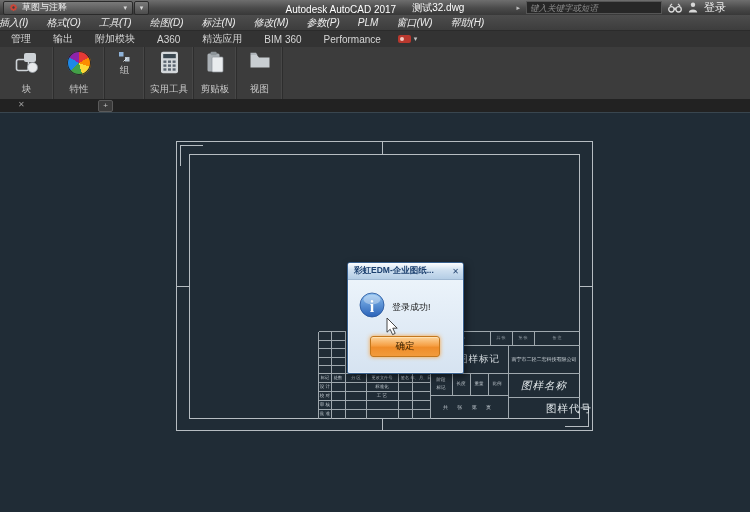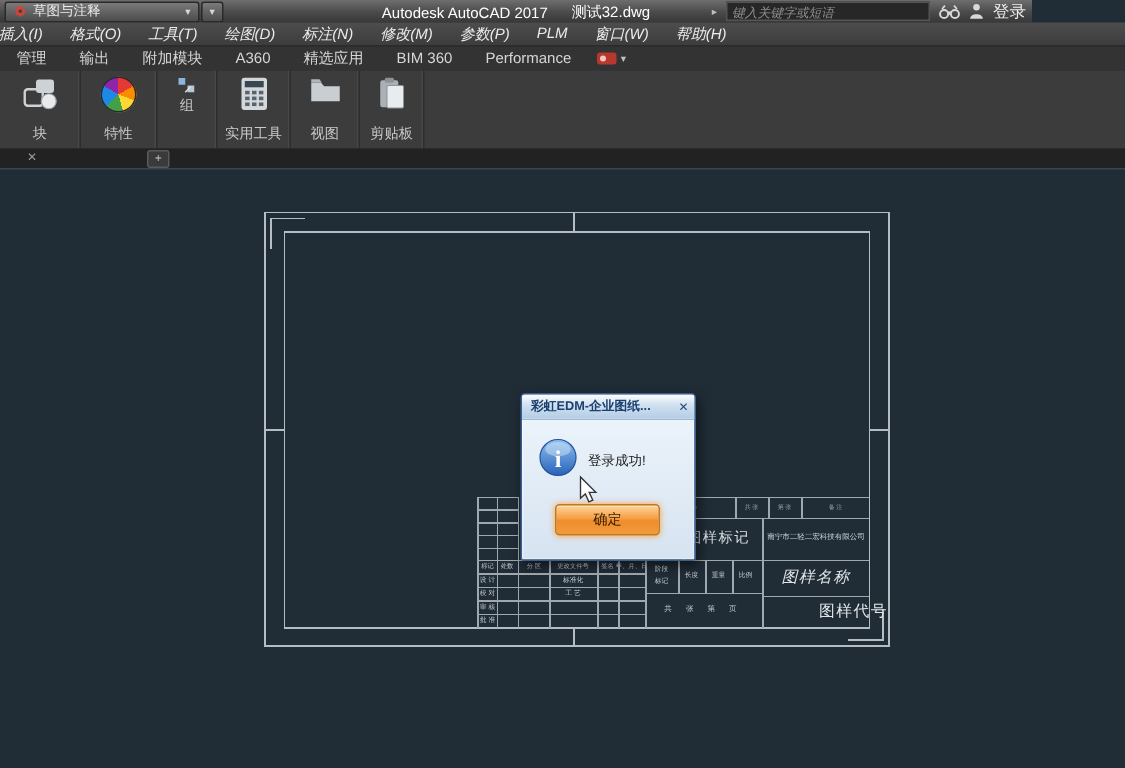--- a/index.html
+++ b/index.html
@@ -1,34 +1,34 @@
 <!DOCTYPE html>
 <html><head>
 <meta charset="utf-8">
 <style>
   html,body{margin:0;padding:0;background:#111;}
   #stage{position:relative;width:750px;height:512px;overflow:hidden;
          font-family:"Liberation Sans","DejaVu Sans",sans-serif;
          background:#202c36;-webkit-font-smoothing:antialiased;}
   
-  .titlebar{position:absolute;top:0;left:0;width:688px;height:15px;
+  .titlebar{position:absolute;top:0;left:0;width:750px;height:15px;
             background:linear-gradient(#6e6e6e,#4a4a4a 55%,#383838);
             display:flex;align-items:center;z-index:5;}
   .qat{display:flex;align-items:center;margin-left:3px;gap:1px;}
   .ws-btn{height:12px;display:flex;align-items:center;gap:4px;padding:0 5px;
           background:linear-gradient(#7a7a7a,#4c4c4c);border:1px solid #2a2a2a;
           border-radius:2px;color:#ececec;font-size:9px;width:118px;}
   .ws-split{width:13px;height:12px;display:flex;align-items:center;justify-content:center;
             background:linear-gradient(#7a7a7a,#4c4c4c);border:1px solid #2a2a2a;
             border-radius:2px;color:#d8d8d8;font-size:7px;}
   .caret{font-size:7px;color:#d8d8d8;margin-left:auto;}
   .win-title{position:absolute;left:0;right:0;top:0;height:15px;display:flex;
              align-items:flex-end;justify-content:center;gap:16px;color:#ffffff;
              font-size:10px;pointer-events:none;}
-  .tb-right{margin-left:auto;display:flex;align-items:center;gap:6px;padding-right:4px;}
+  .tb-right{margin-left:auto;display:flex;align-items:center;gap:6px;padding-right:24px;}
   .tb-right .arrow{font-size:7px;color:#c0c0c0;}
   .search{width:128px;height:11px;background:#272727;border:1px solid #555;
           color:#cfcfcf;font-size:8.5px;font-style:italic;padding:0 3px;outline:none;}
   .search::placeholder{color:#8d8d8d;}
   .signin{font-size:11px;color:#ececec;}
   
   .menubar{position:absolute;top:15px;left:0;width:750px;height:15px;
            background:linear-gradient(#4d4d4d,#3d3d3d);border-bottom:1px solid #2b2b2b;
            display:flex;align-items:center;z-index:5;font-style:italic;}
   .menubar .mi{padding:0 9px;font-size:10px;color:#ececec;white-space:nowrap;}
@@ -186,34 +186,34 @@
           <rect x="3.4" y="13.4" width="3" height="2.4"></rect>
             <rect x="8" y="13.4" width="3" height="2.4"></rect>
             <rect x="12.6" y="13.4" width="3" height="2.4"></rect>
           <rect x="3.4" y="17.3" width="3" height="2.4"></rect>
             <rect x="8" y="17.3" width="3" height="2.4"></rect>
             <rect x="12.6" y="17.3" width="3" height="2.4"></rect>
         </g>
       </svg>
       <span class="plabel">实用工具</span>
     </div>
-    <div class="panel" style="width:45px;">
-      <svg class="big" width="22" height="18" viewBox="0 0 22 18">
-        <path d="M1.5,4 L8,4 L10,6.5 L20.5,6.5 L20.5,16.5 L1.5,16.5 Z" fill="#c9ced2"></path>
-        <path d="M1.5,4 L1.5,1.8 L7,1.8 L8.5,4 Z" fill="#b0b6bb"></path>
-      </svg>
-      <span class="plabel">视图</span>
-    </div>
     <div class="panel" style="width:42px;">
       <svg class="big" width="18" height="23" viewBox="0 0 18 23">
         <rect x="1.5" y="2.5" width="12" height="18" rx="1.5" fill="#aab0b5"></rect>
         <rect x="4.6" y="0.8" width="6" height="3.4" rx="1" fill="#8d9499"></rect>
         <rect x="6" y="6" width="11" height="15" rx="1" fill="#e9ecee" stroke="#8d9499" stroke-width="0.7"></rect>
       </svg>
       <span class="plabel">剪贴板</span>
+    </div>
+    <div class="panel" style="width:45px;">
+      <svg class="big" width="22" height="18" viewBox="0 0 22 18">
+        <path d="M1.5,4 L8,4 L10,6.5 L20.5,6.5 L20.5,16.5 L1.5,16.5 Z" fill="#c9ced2"></path>
+        <path d="M1.5,4 L1.5,1.8 L7,1.8 L8.5,4 Z" fill="#b0b6bb"></path>
+      </svg>
+      <span class="plabel">视图</span>
     </div>
   </div>
 
   <div class="filetabs">
     <span class="ft-close">✕</span>
     <span class="ft-add">+</span>
   </div>
 
   <div class="canvas">
     <svg width="750" height="400" shape-rendering="crispEdges" fill="none" stroke="#b6bdc2" stroke-width="1">

